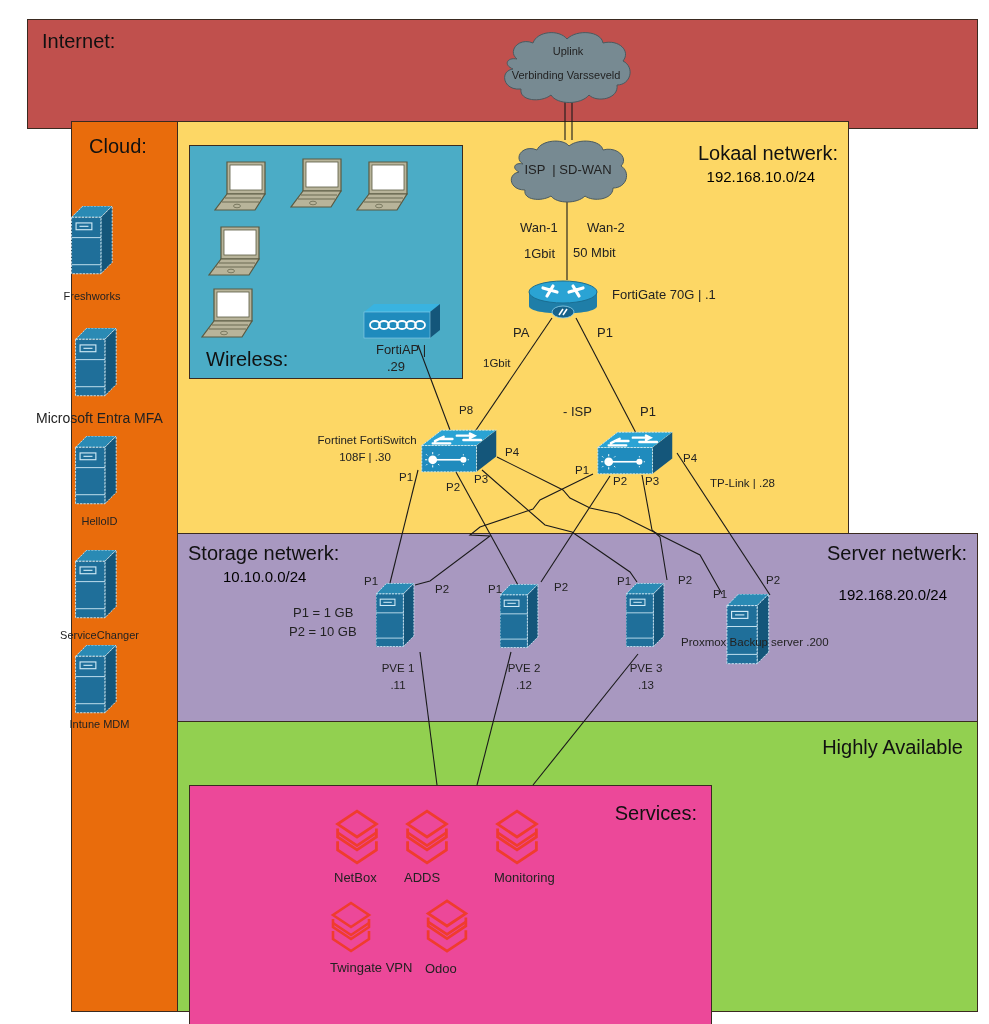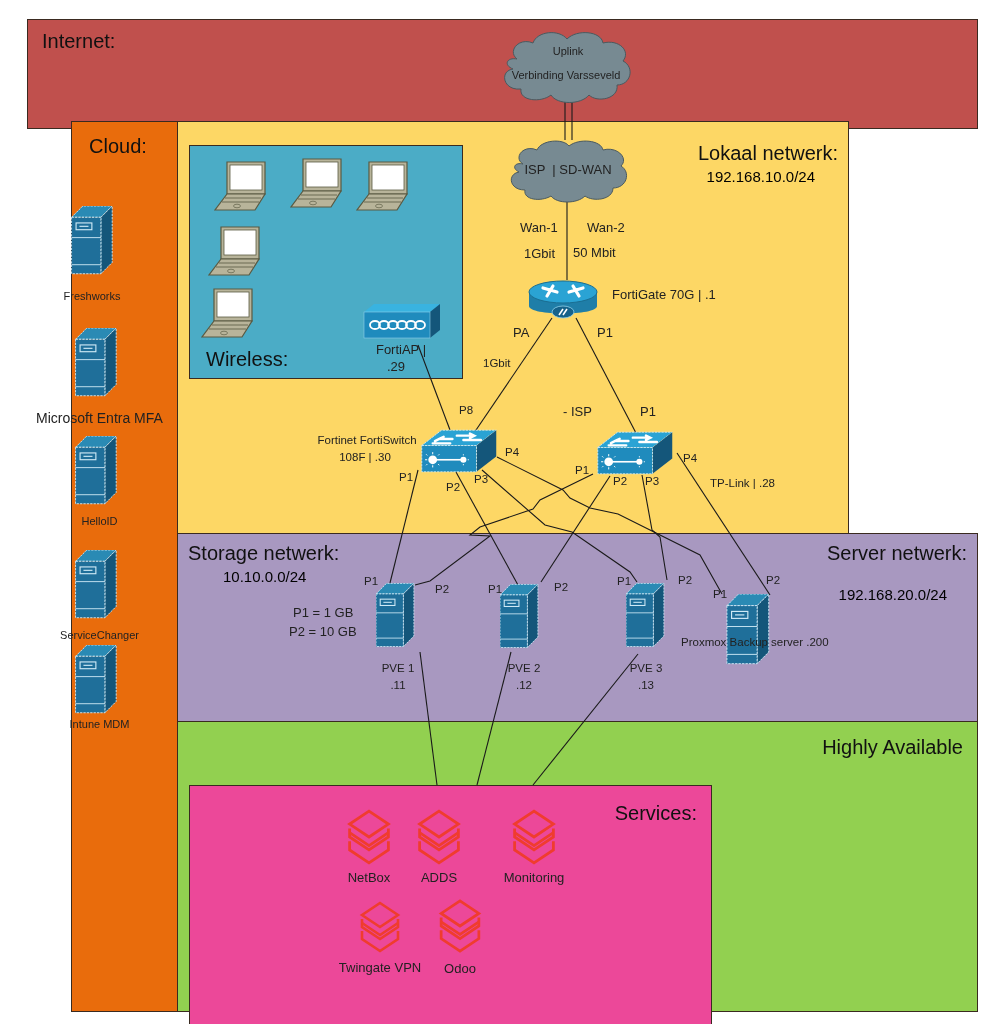--- a/index.html
+++ b/index.html
@@ -6,21 +6,21 @@
   body { width:989px; height:1024px; position:relative; overflow:hidden;
          font-family:"Liberation Sans", "DejaVu Sans", sans-serif; color:#1a1a1a; }
   .zone { position:absolute; box-sizing:border-box; border:1px solid #3a2a20; }
   .zone-label { position:absolute; font-size:20px; color:#111; white-space:nowrap; }
   .zone-sub { position:absolute; font-size:15px; color:#000000; white-space:nowrap; }
   .lbl { position:absolute; font-size:11.5px; color:#222; white-space:nowrap; line-height:1.2; }
   .lbl-c { text-align:center; }
   .lbl-md { font-size:13px; }
   .icon { position:absolute; }
   svg.overlay { position:absolute; left:0; top:0; pointer-events:none; }
-  .svc { position:absolute; text-align:center; }
+  .svc { position:absolute; }
   .svc-label { font-size:13px; color:#222; display:block; margin-top:1px; }
 </style>
 </head>
 <body>
 
 <div class="zone" style="left:27px;top:19px;width:951px;height:110px;background:#c0504d;">
   <span class="zone-label" style="left:14px;top:10px;">Internet:</span>
 </div>
 
 <div class="zone" style="left:27px;top:121px;width:151px;height:891px;background:#e96c0c;margin-left:44px;">

